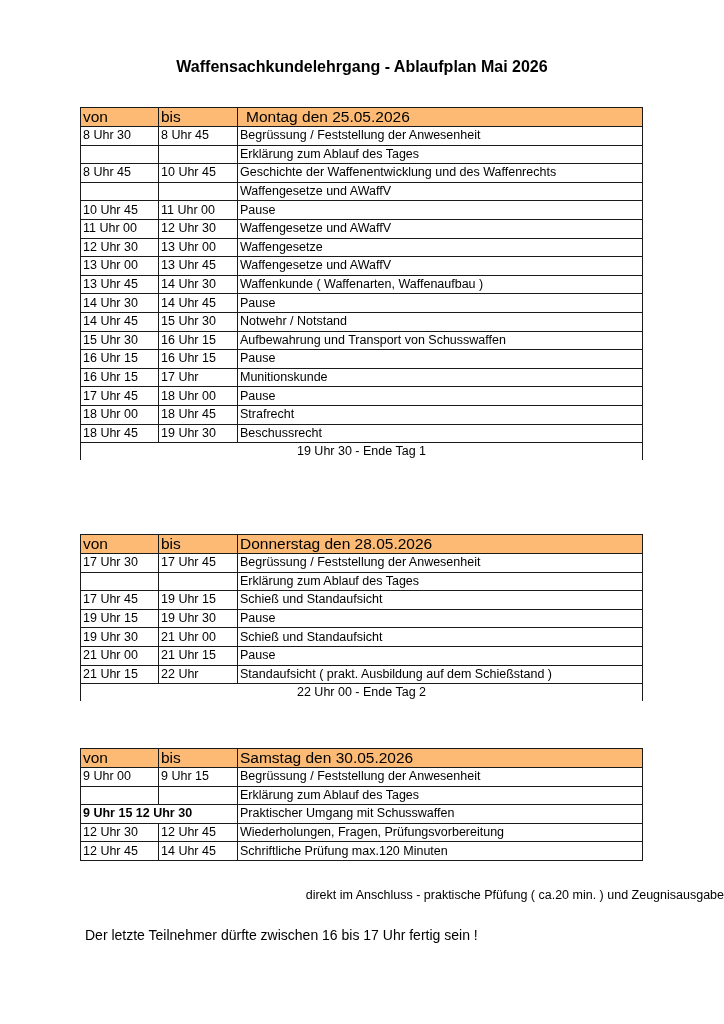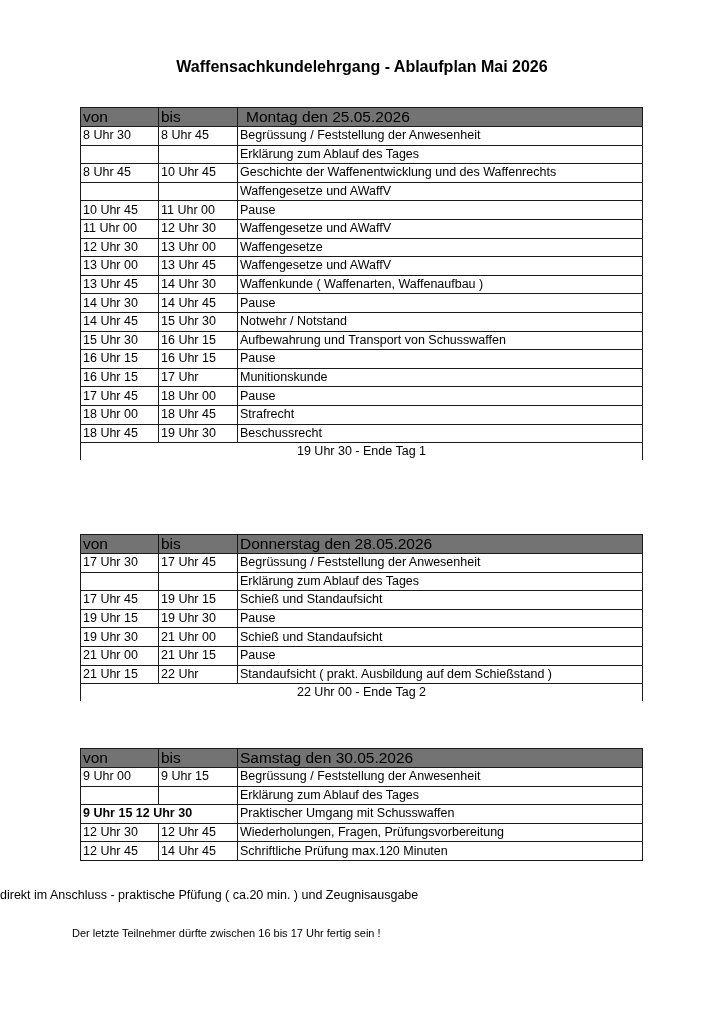--- a/index.html
+++ b/index.html
@@ -3,31 +3,31 @@
 <meta charset="utf-8">
 <style>
   html, body { margin: 0; padding: 0; background: #ffffff; }
   body { width: 724px; height: 1024px; position: relative; font-family: "Liberation Sans", sans-serif; color: #000; overflow: hidden; }
   .title { position: absolute; top: 58px; left: 0; width: 724px; text-align: center; font-weight: bold; font-size: 16px; }
   table.sched { position: absolute; left: 80px; width: 562px; border-collapse: collapse; table-layout: fixed; }
   table.sched col.c1 { width: 78px; }
   table.sched col.c2 { width: 79px; }
   table.sched col.c3 { width: 405px; }
   table.sched td, table.sched th { border: 1.5px solid #1a1a1a; padding: 0 2px; height: 17.6px; font-size: 12.5px; line-height: 17px; white-space: nowrap; overflow: visible; text-align: left; font-weight: normal; }
-  table.sched tr.head th { background: #737373; font-size: 15.5px; height: 18px; line-height: 18px; }
+  table.sched tr.head th { background: #fdba74; font-size: 15.5px; height: 18px; line-height: 18px; }
   table.sched tr.head th.day { padding-left: 2px; }
   table.sched tr.end td { border-bottom: none; text-align: center; height: 17px; }
   table.sched td.merged { border-right: none; font-weight: bold; }
   table.sched td.merged-r { border-left: none; }
   #t1 { top: 107px; }
   #t2 { top: 534px; }
   #t3 { top: 748px; }
   #t1 tr.head th.day { padding-left: 8px; }
-  .note1 { position: absolute; top: 888px; left: 0; width: 724px; text-align: left; font-size: 12.5px; }
-  .note2 { position: absolute; top: 927px; left: 72px; font-size: 11px; }
+  .note1 { position: absolute; top: 888px; left: 0; width: 724px; text-align: right; font-size: 12.5px; }
+  .note2 { position: absolute; top: 927px; left: 85px; font-size: 14px; }
 </style>
 </head>
 <body>
 
 <div class="title">Waffensachkundelehrgang - Ablaufplan Mai 2026</div>
 
 <table class="sched" id="t1">
   <colgroup>
       <col class="c1">
       <col class="c2">

